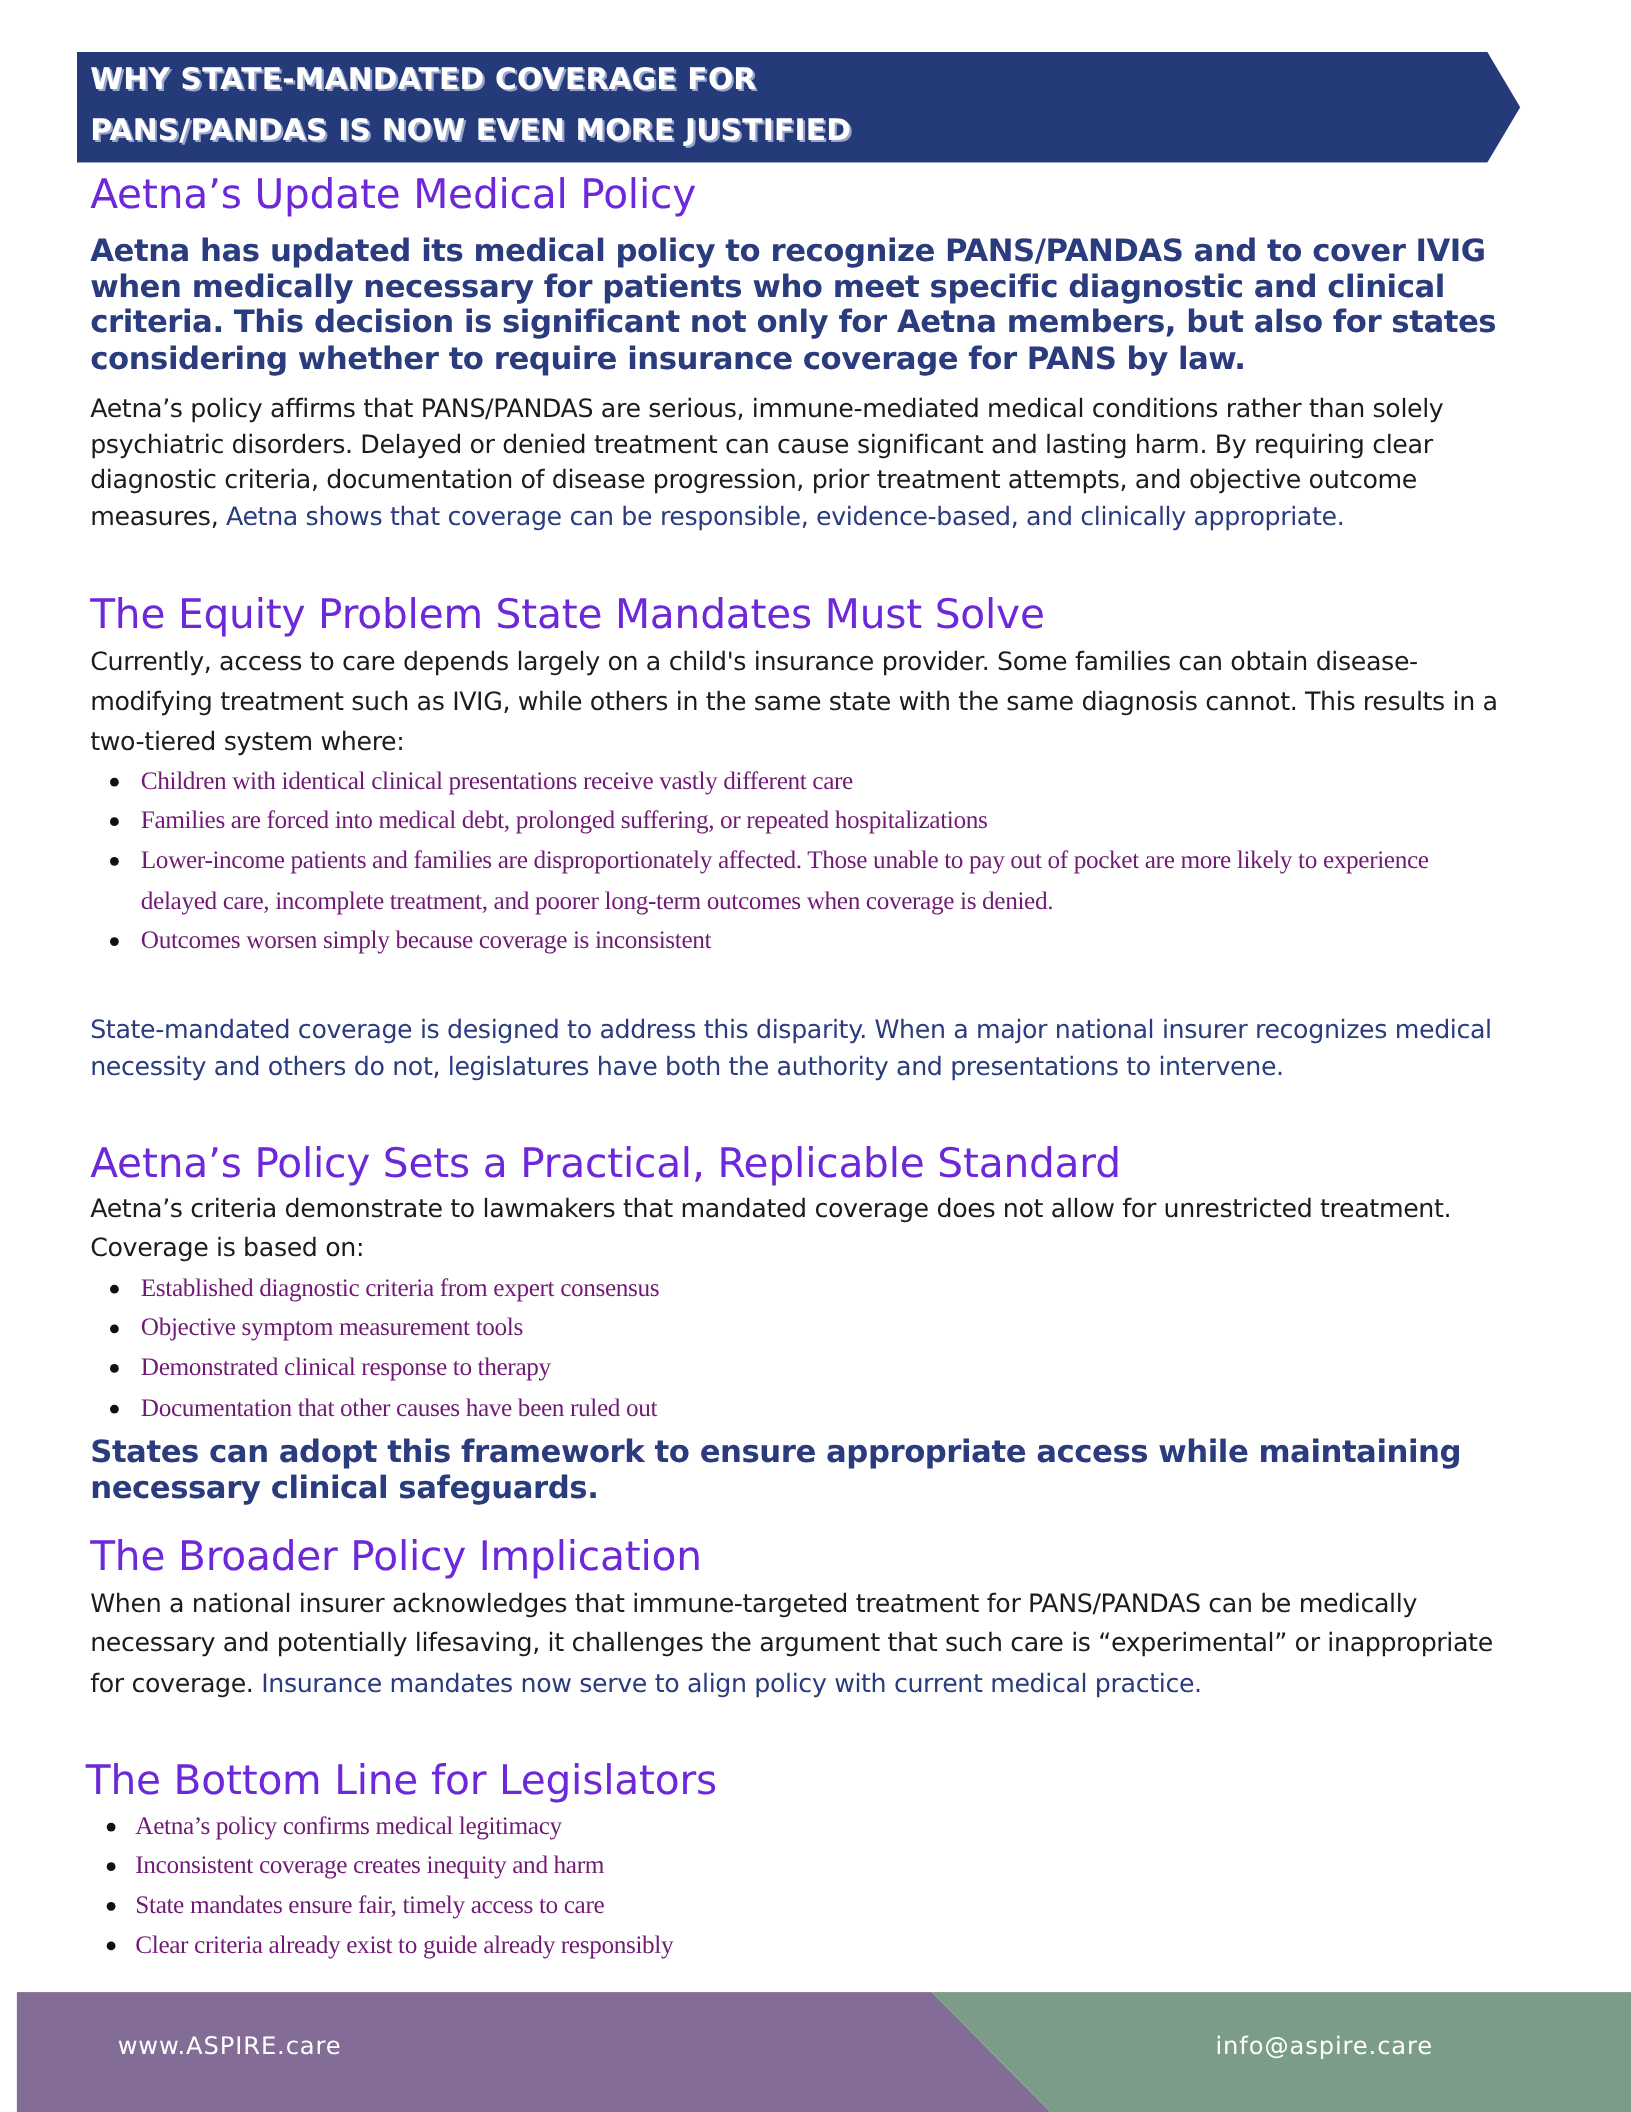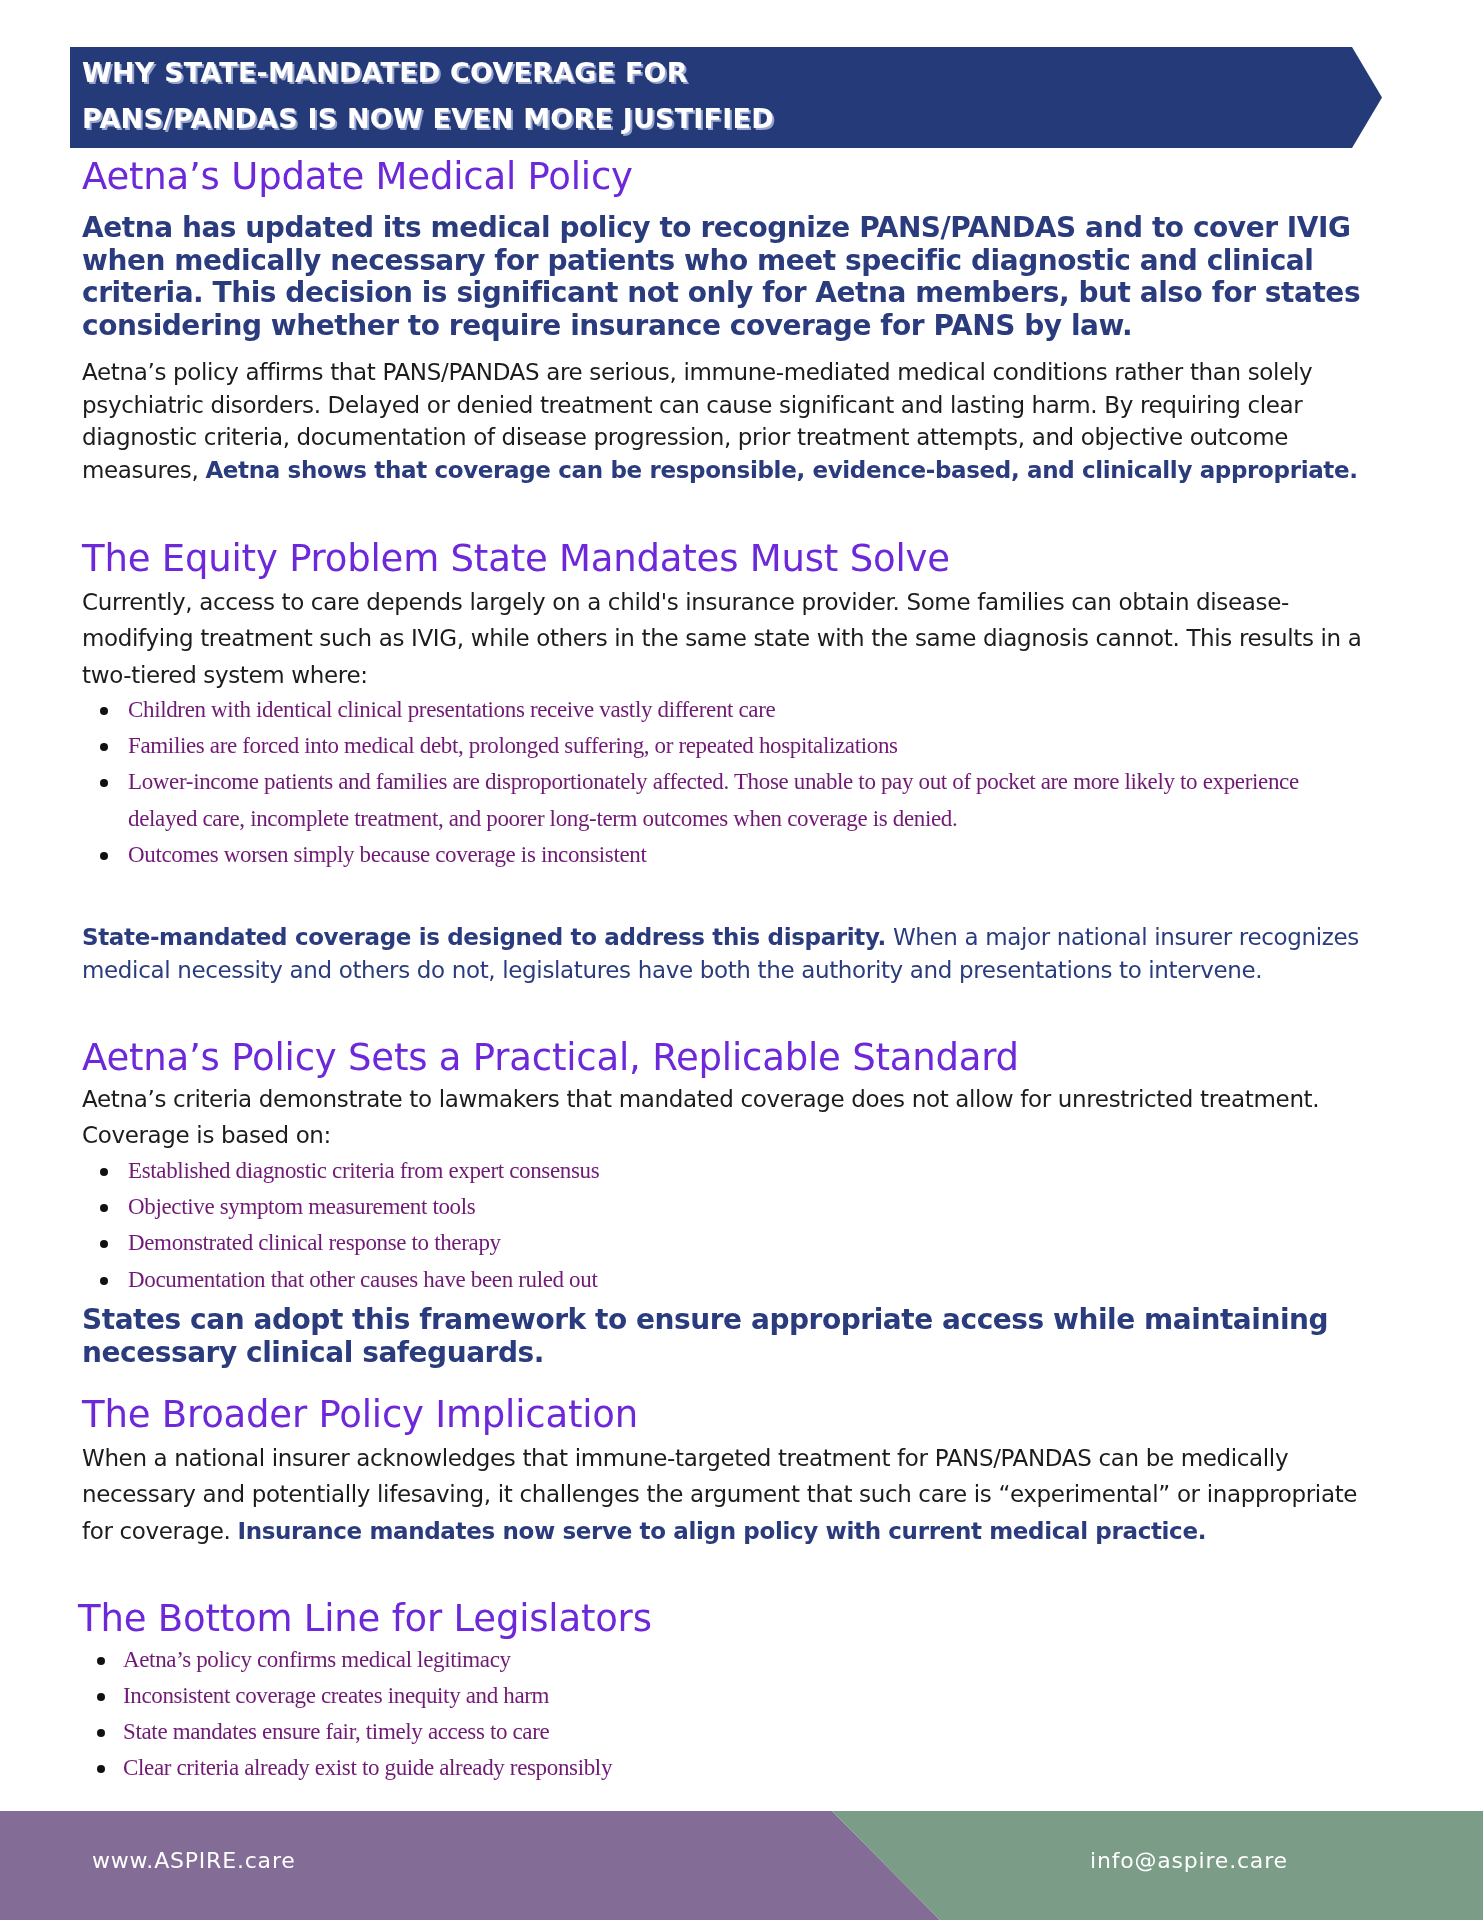--- a/index.html
+++ b/index.html
@@ -27,41 +27,41 @@
     }
     .h2.last { left: 78px; }
 
     .p {
       position: absolute; left: 82px; width: 1290px;
       font-family: "DejaVu Sans", sans-serif; font-size: 23px; line-height: 32.6px;
       color: #1c1c1c; letter-spacing: -0.35px;
     }
     .p.lh36 { line-height: 36.3px; }
     .navy { color: #2A3C7E; }
-    .b { font-weight: bold; }
+    .b { font-weight: normal; }
     .lead {
       color: #2A3C7E; font-weight: bold; font-size: 28px; line-height: 32.6px;
       letter-spacing: -0.45px;
     }
 
     ul.list { position: absolute; left: 82px; width: 1300px; list-style: none; }
     ul.list li {
       position: relative; padding-left: 46px;
       font-family: Liberation Serif, serif; font-size: 23px; line-height: 36.2px;
       color: #701a75; letter-spacing: -0.35px;
     }
     ul.list li .bullet {
       position: absolute; left: 18px; top: 15px; width: 8px; height: 8px; border-radius: 50%;
       background: #111;
     }
     ul.list.last { left: 78px; }
     ul.list.last li { padding-left: 45px; line-height: 36px; }
     ul.list.last li .bullet { left: 19px; }
 
-    .footer { position: absolute; left: 0; top: 1811px; width: 1353px; height: 109px; border-radius: 13px; }
+    .footer { position: absolute; left: 15px; top: 1811px; width: 1353px; height: 109px; border-radius: 13px; }
     .footer-left {
       position: absolute; left: 0; top: 0; width: 1483px; height: 109px; background: #836C96;
       clip-path: polygon(0 0, 832px 0, 940px 109px, 0 109px);
     }
     .footer-right {
       position: absolute; left: 0; top: 0; width: 1483px; height: 109px; background: #7B9C86;
       clip-path: polygon(832px 0, 1483px 0, 1483px 109px, 940px 109px);
     }
     .footer-link {
       position: absolute; top: 36px; color: #ffffff;

